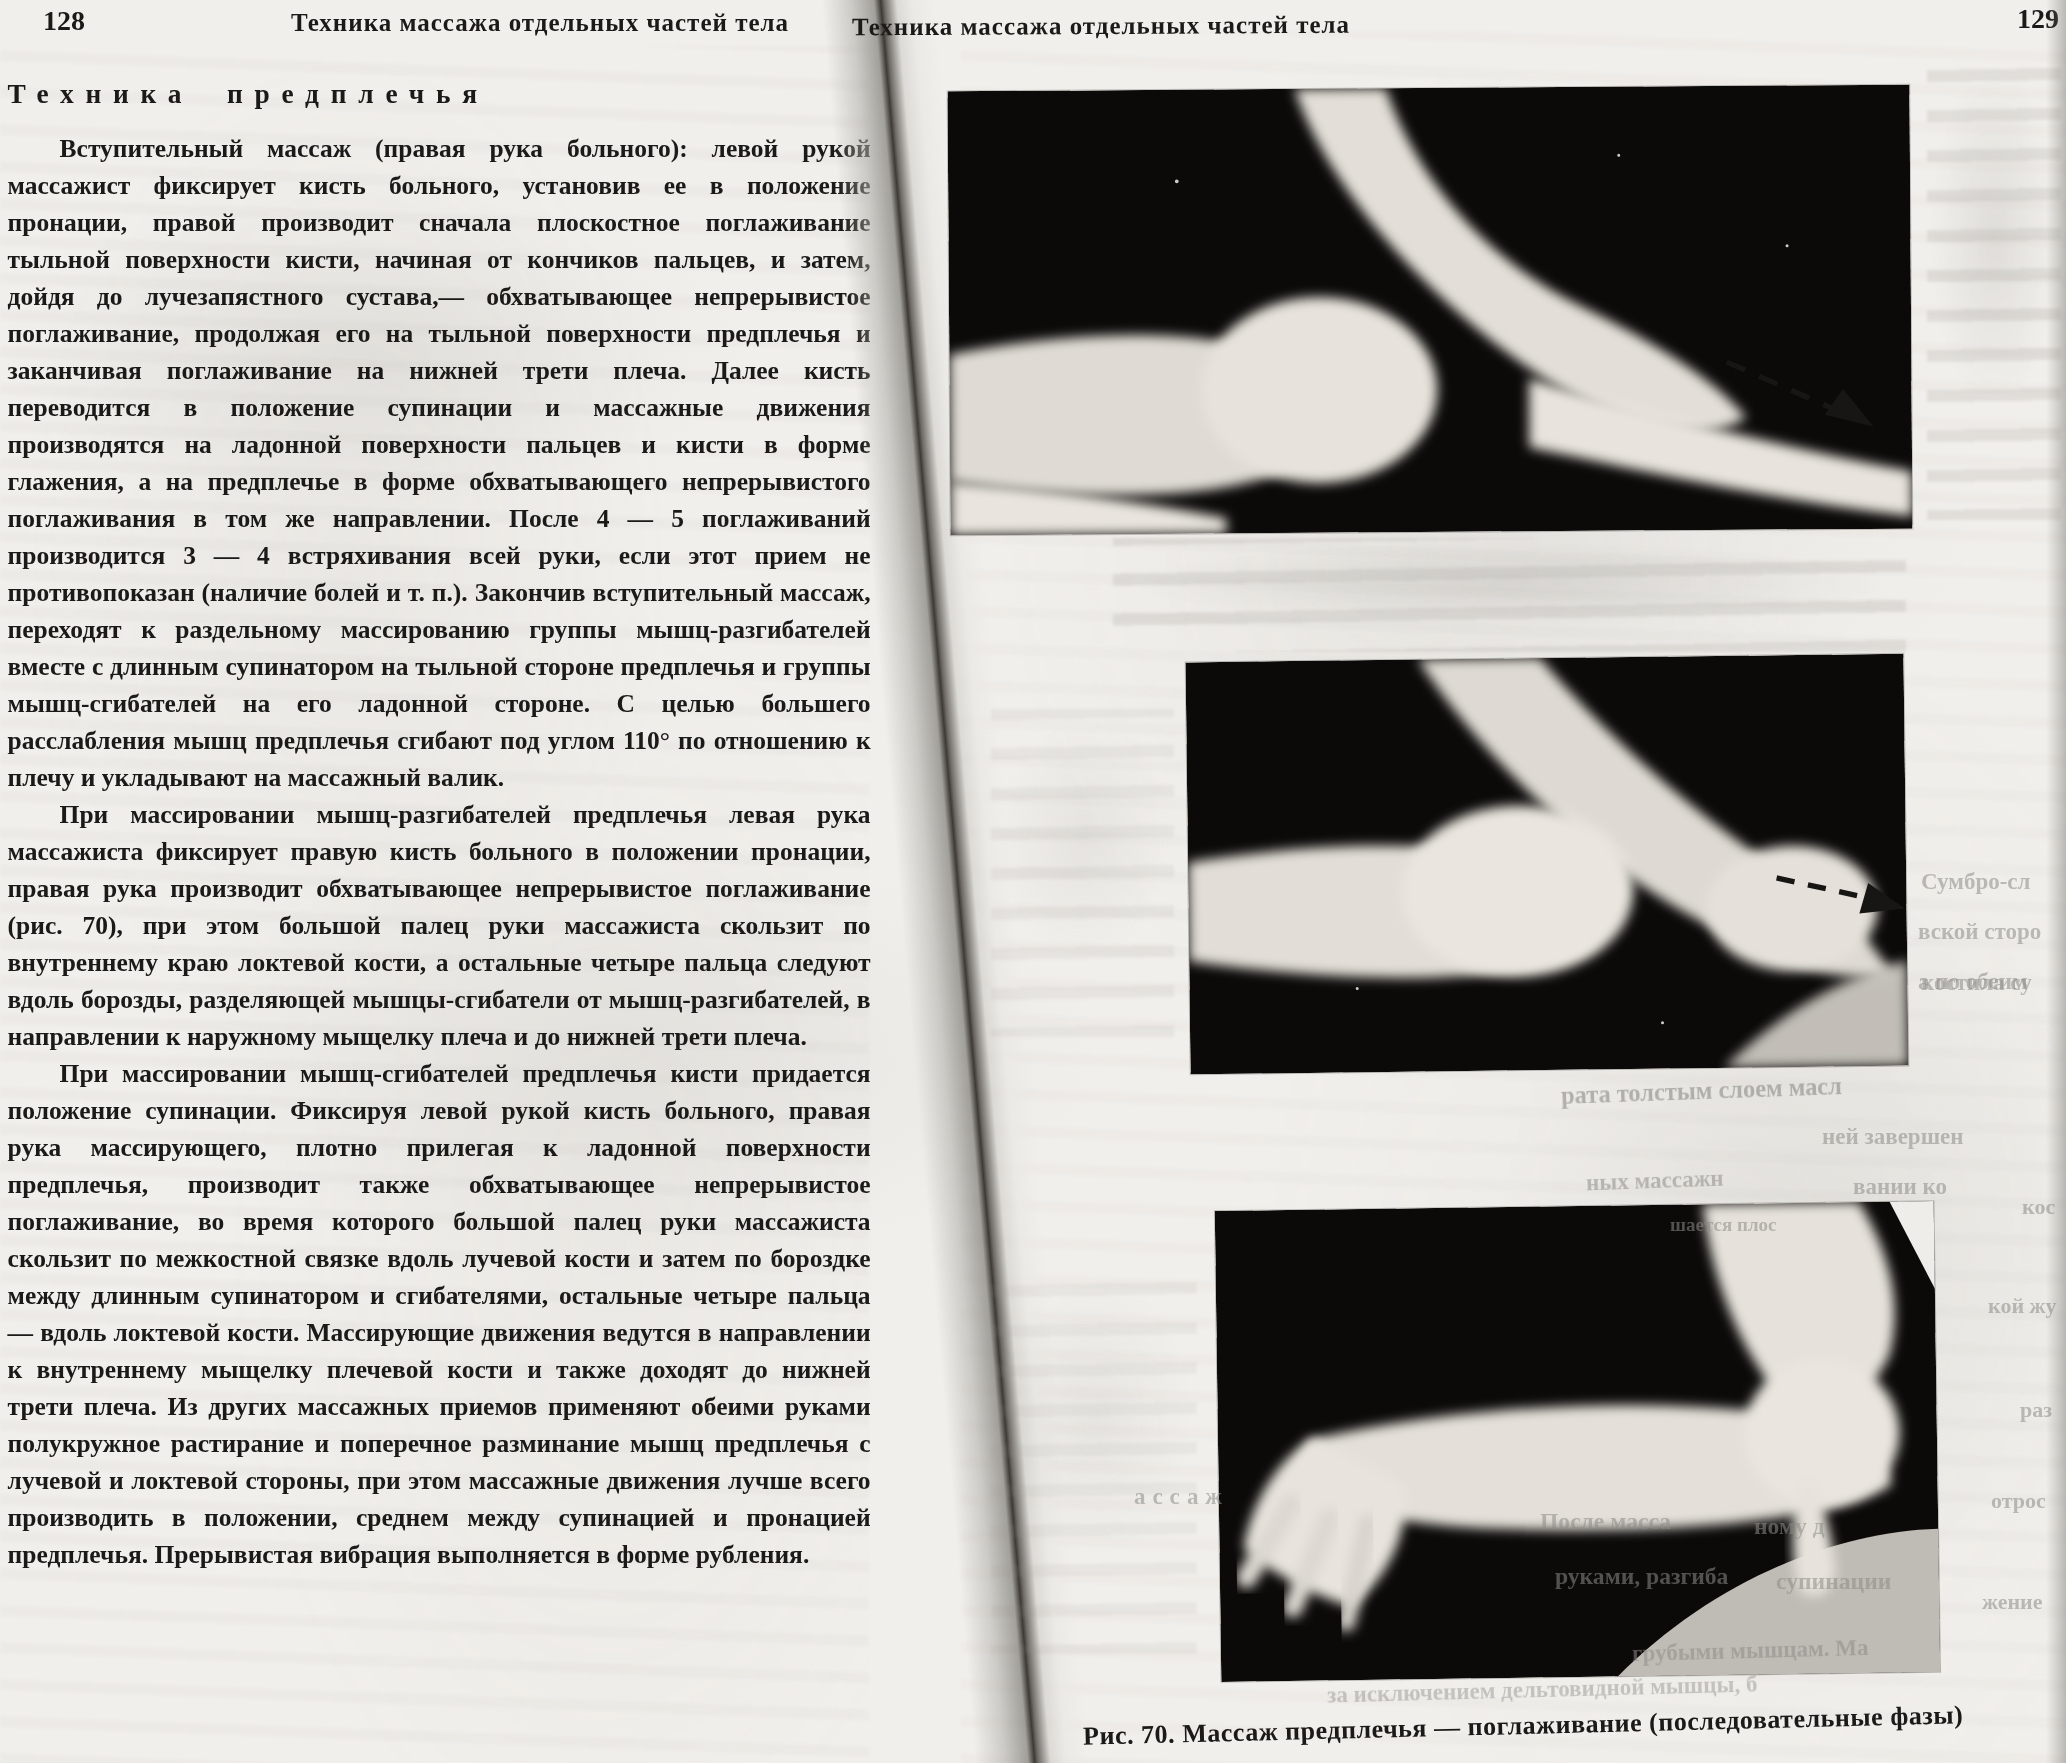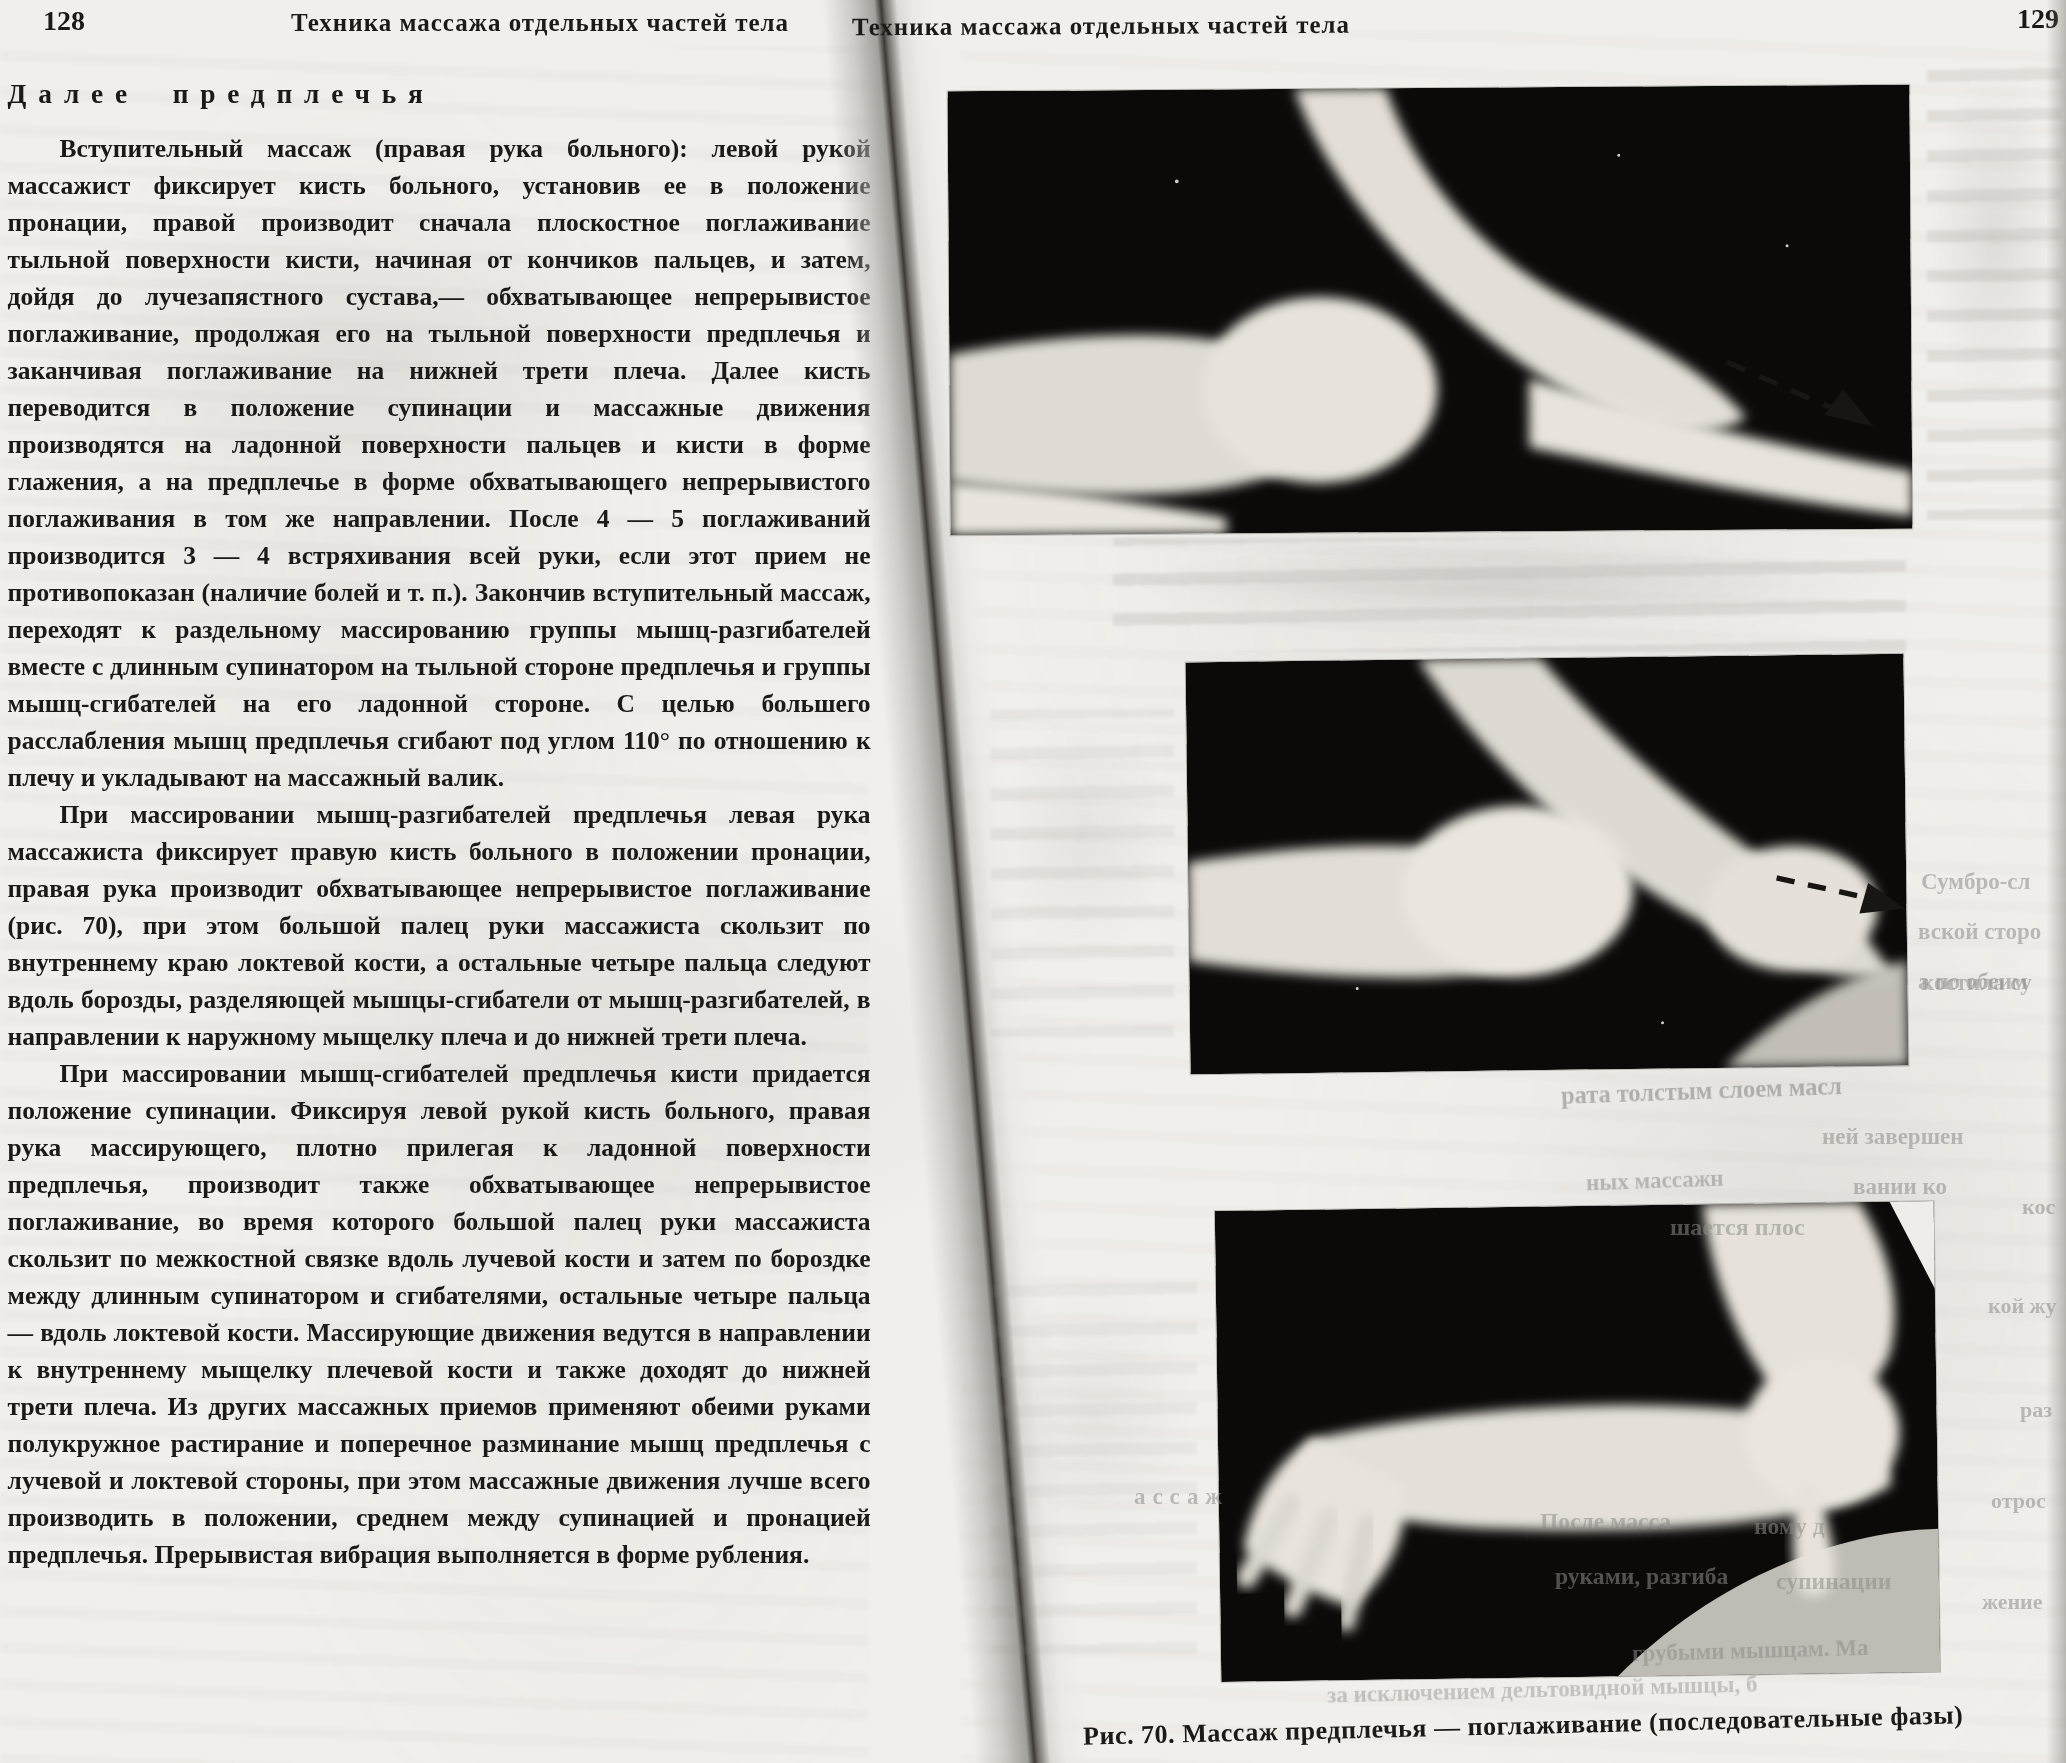--- a/index.html
+++ b/index.html
@@ -55,21 +55,21 @@
 </head>
 <body>
 
 <div class="mottle" style="left:0;top:46px;width:869px;height:1718px;opacity:.5;"></div>
 <div class="mottle" style="left:961px;top:30.5px;width:1106px;height:1733px;opacity:.4;"></div>
 
 <div class="pageno" style="left:17px;top:4.6px;">128</div>
 <div class="running-title" style="left:291px;top:9.1px;">Техника массажа отдельных частей тела</div>
 
 <div class="left-col">
-  <div class="h-spaced">Далее  предплечья</div>
+  <div class="h-spaced">Техника  предплечья</div>
   <p class="body-par par-first">Вступительный массаж (правая рука больного): левой рукой массажист фиксирует кисть больного, установив ее в положение пронации, правой производит сначала плоскостное поглаживание тыльной поверхности кисти, начиная от кончиков пальцев, и затем, дойдя до лучезапястного сустава,— обхватывающее непрерывистое поглаживание, продолжая его на тыльной поверхности предплечья и заканчивая поглаживание на нижней трети плеча. Далее кисть переводится в положение супинации и массажные движения производятся на ладонной поверхности пальцев и кисти в форме глажения, а на предплечье в форме обхватывающего непрерывистого поглаживания в том же направлении. После 4 — 5 поглаживаний производится 3 — 4 встряхивания всей руки, если этот прием не противопоказан (наличие болей и т. п.). Закончив вступительный массаж, переходят к раздельному массированию группы мышц-разгибателей вместе с длинным супинатором на тыльной стороне предплечья и группы мышц-сгибателей на его ладонной стороне. С целью большего расслабления мышц предплечья сгибают под углом 110° по отношению к плечу и укладывают на массажный валик.</p>
   <p class="body-par">При массировании мышц-разгибателей предплечья левая рука массажиста фиксирует правую кисть больного в положении пронации, правая рука производит обхватывающее непрерывистое поглаживание (рис. 70), при этом большой палец руки массажиста скользит по внутреннему краю локтевой кости, а остальные четыре пальца следуют вдоль борозды, разделяющей мышцы-сгибатели от мышц-разгибателей, в направлении к наружному мыщелку плеча и до нижней трети плеча.</p>
   <p class="body-par">При массировании мышц-сгибателей предплечья кисти придается положение супинации. Фиксируя левой рукой кисть больного, правая рука массирующего, плотно прилегая к ладонной поверхности предплечья, производит также обхватывающее непрерывистое поглаживание, во время которого большой палец руки массажиста скользит по межкостной связке вдоль лучевой кости и затем по бороздке между длинным супинатором и сгибателями, остальные четыре пальца — вдоль локтевой кости. Массирующие движения ведутся в направлении к внутреннему мыщелку плечевой кости и также доходят до нижней трети плеча. Из других массажных приемов применяют обеими руками полукружное растирание и поперечное разминание мышц предплечья с лучевой и локтевой стороны, при этом массажные движения лучше всего производить в положении, среднем между супинацией и пронацией предплечья. Прерывистая вибрация выполняется в форме рубления.</p>
 </div>
 
 <div class="gutter"></div>
 
 <div class="running-title" style="left:852px;top:12.2px;transform:rotate(-.3deg);">Техника массажа отдельных частей тела</div>
 <div class="pageno" style="left:1991px;top:3px;">129</div>
 
@@ -143,21 +143,21 @@
 <div class="smudge" style="left:991px;top:1258px;width:206px;height:396px;opacity:.45;"></div>
 
 <span class="frag" style="left:1921px;top:869px;font-size:23px;">Сумбро-сл</span>
 <span class="frag" style="left:1918px;top:919px;font-size:23px;">вской сторо</span>
 <span class="frag" style="left:1921px;top:970px;font-size:23px;">костила су</span>
 <span class="frag" style="left:1918px;top:969px;font-size:23px;">а по обеим</span>
 <span class="frag" style="left:1561px;top:1077px;font-size:24.4px;transform:rotate(-2deg);opacity:.62;">рата толстым слоем масл</span>
 <span class="frag" style="left:1822px;top:1124px;font-size:23px;">ней завершен</span>
 <span class="frag" style="left:1586px;top:1168px;font-size:23px;transform:rotate(-2deg);">ных массажн</span>
 <span class="frag" style="left:1853px;top:1174px;font-size:23px;text-align:center;">вании ко</span>
-<span class="frag" style="left:1670px;top:1214px;font-size:24px;">шается плос</span>
+<span class="frag" style="left:1670px;top:1214px;font-size:19px;">шается плос</span>
 <span class="frag" style="left:1134px;top:1484px;font-size:23px;letter-spacing:.3em;">ассаж</span>
 <span class="frag" style="left:1540px;top:1508px;font-size:23.6px;">После масса</span>
 <span class="frag" style="left:1754px;top:1513px;font-size:23.6px;">ному д</span>
 <span class="frag" style="left:1555px;top:1563px;font-size:23.6px;">руками, разгиба</span>
 <span class="frag" style="left:1776px;top:1568px;font-size:23.6px;">супинации</span>
 <span class="frag" style="left:1632px;top:1638px;font-size:23px;transform:rotate(-1.5deg);">грубыми мышцам. Ма</span>
 <span class="frag" style="left:1327px;top:1677px;font-size:23px;transform:rotate(-1.5deg);opacity:.45;">за исключением дельтовидной мышцы, б</span>
 <span class="frag" style="left:2022px;top:1194px;font-size:22px;">кос</span>
 <span class="frag" style="left:1988px;top:1293px;font-size:22px;">кой жу</span>
 <span class="frag" style="left:2020px;top:1397px;font-size:22px;">раз</span>

